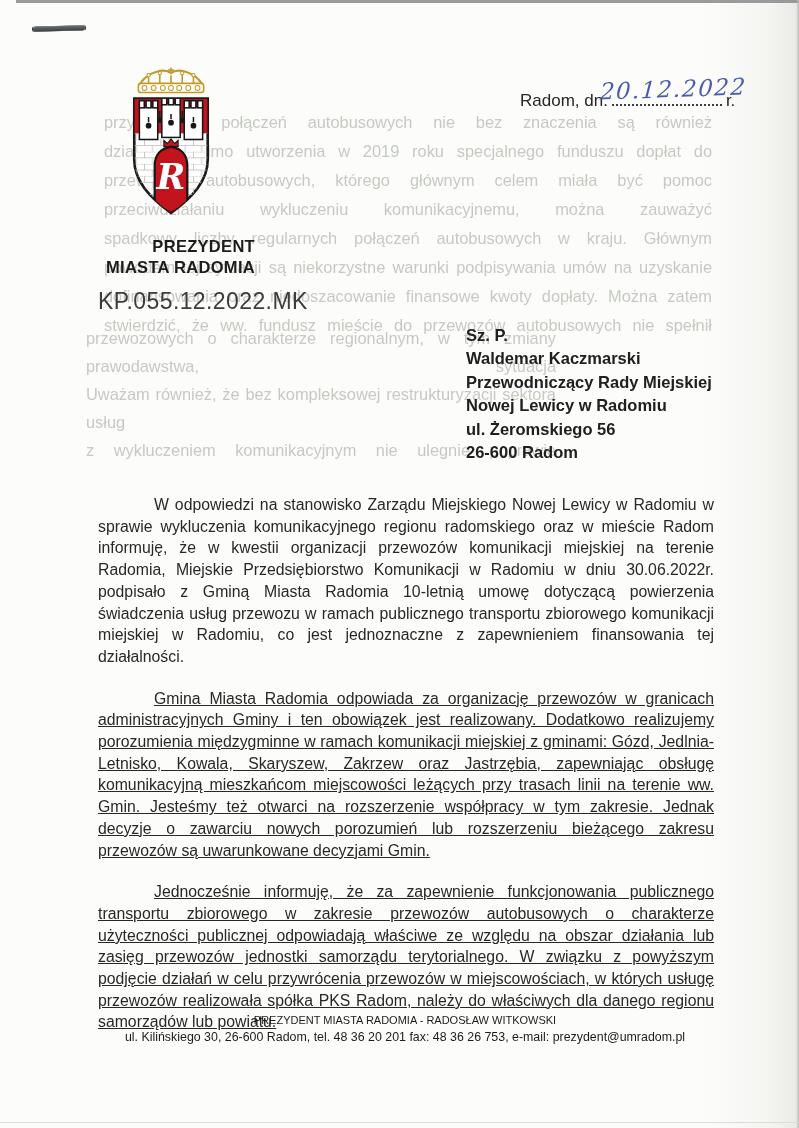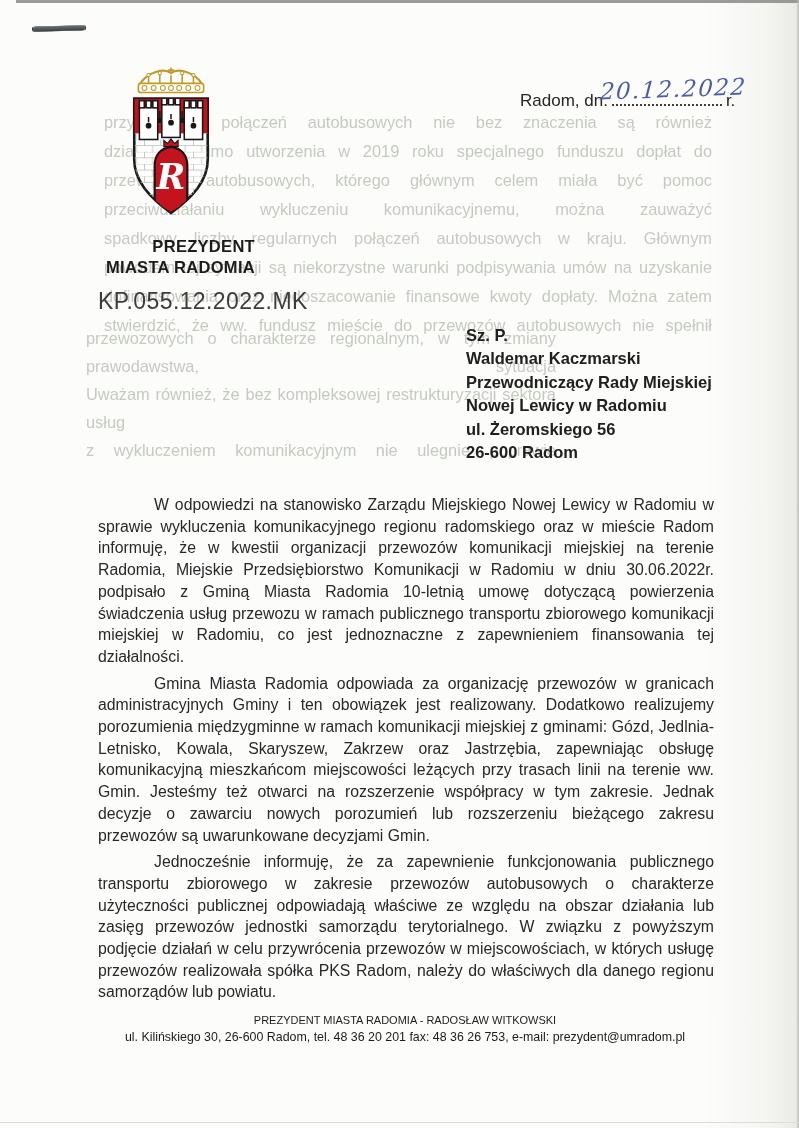--- a/index.html
+++ b/index.html
@@ -55,21 +55,21 @@
   .recipient{
     position:absolute;left:466px;top:324px;z-index:2;
     font-weight:bold;font-size:16.5px;line-height:23.4px;color:#202020;
   }
   
   .letter-body{
     position:absolute;left:98px;top:494px;width:616px;z-index:2;
     font-size:15.8px;line-height:21.7px;color:#282828;text-align:justify;
   }
   .letter-body p{margin:0;text-indent:56px;}
-  .letter-body p + p{margin-top:5px;}
+  .letter-body p + p{margin-top:20px;text-decoration:underline;}
   
   .letter-footer{
     position:absolute;left:90px;top:1012px;width:630px;z-index:2;
     text-align:center;color:#1c1c1c;
   }
   .footer-signature{font-weight:normal;font-size:11px;line-height:17px;}
   .footer-contact{font-size:12.4px;line-height:17px;}
   .footer-web{font-weight:bold;font-size:12.8px;line-height:17px;}
 </style>
 </head>

